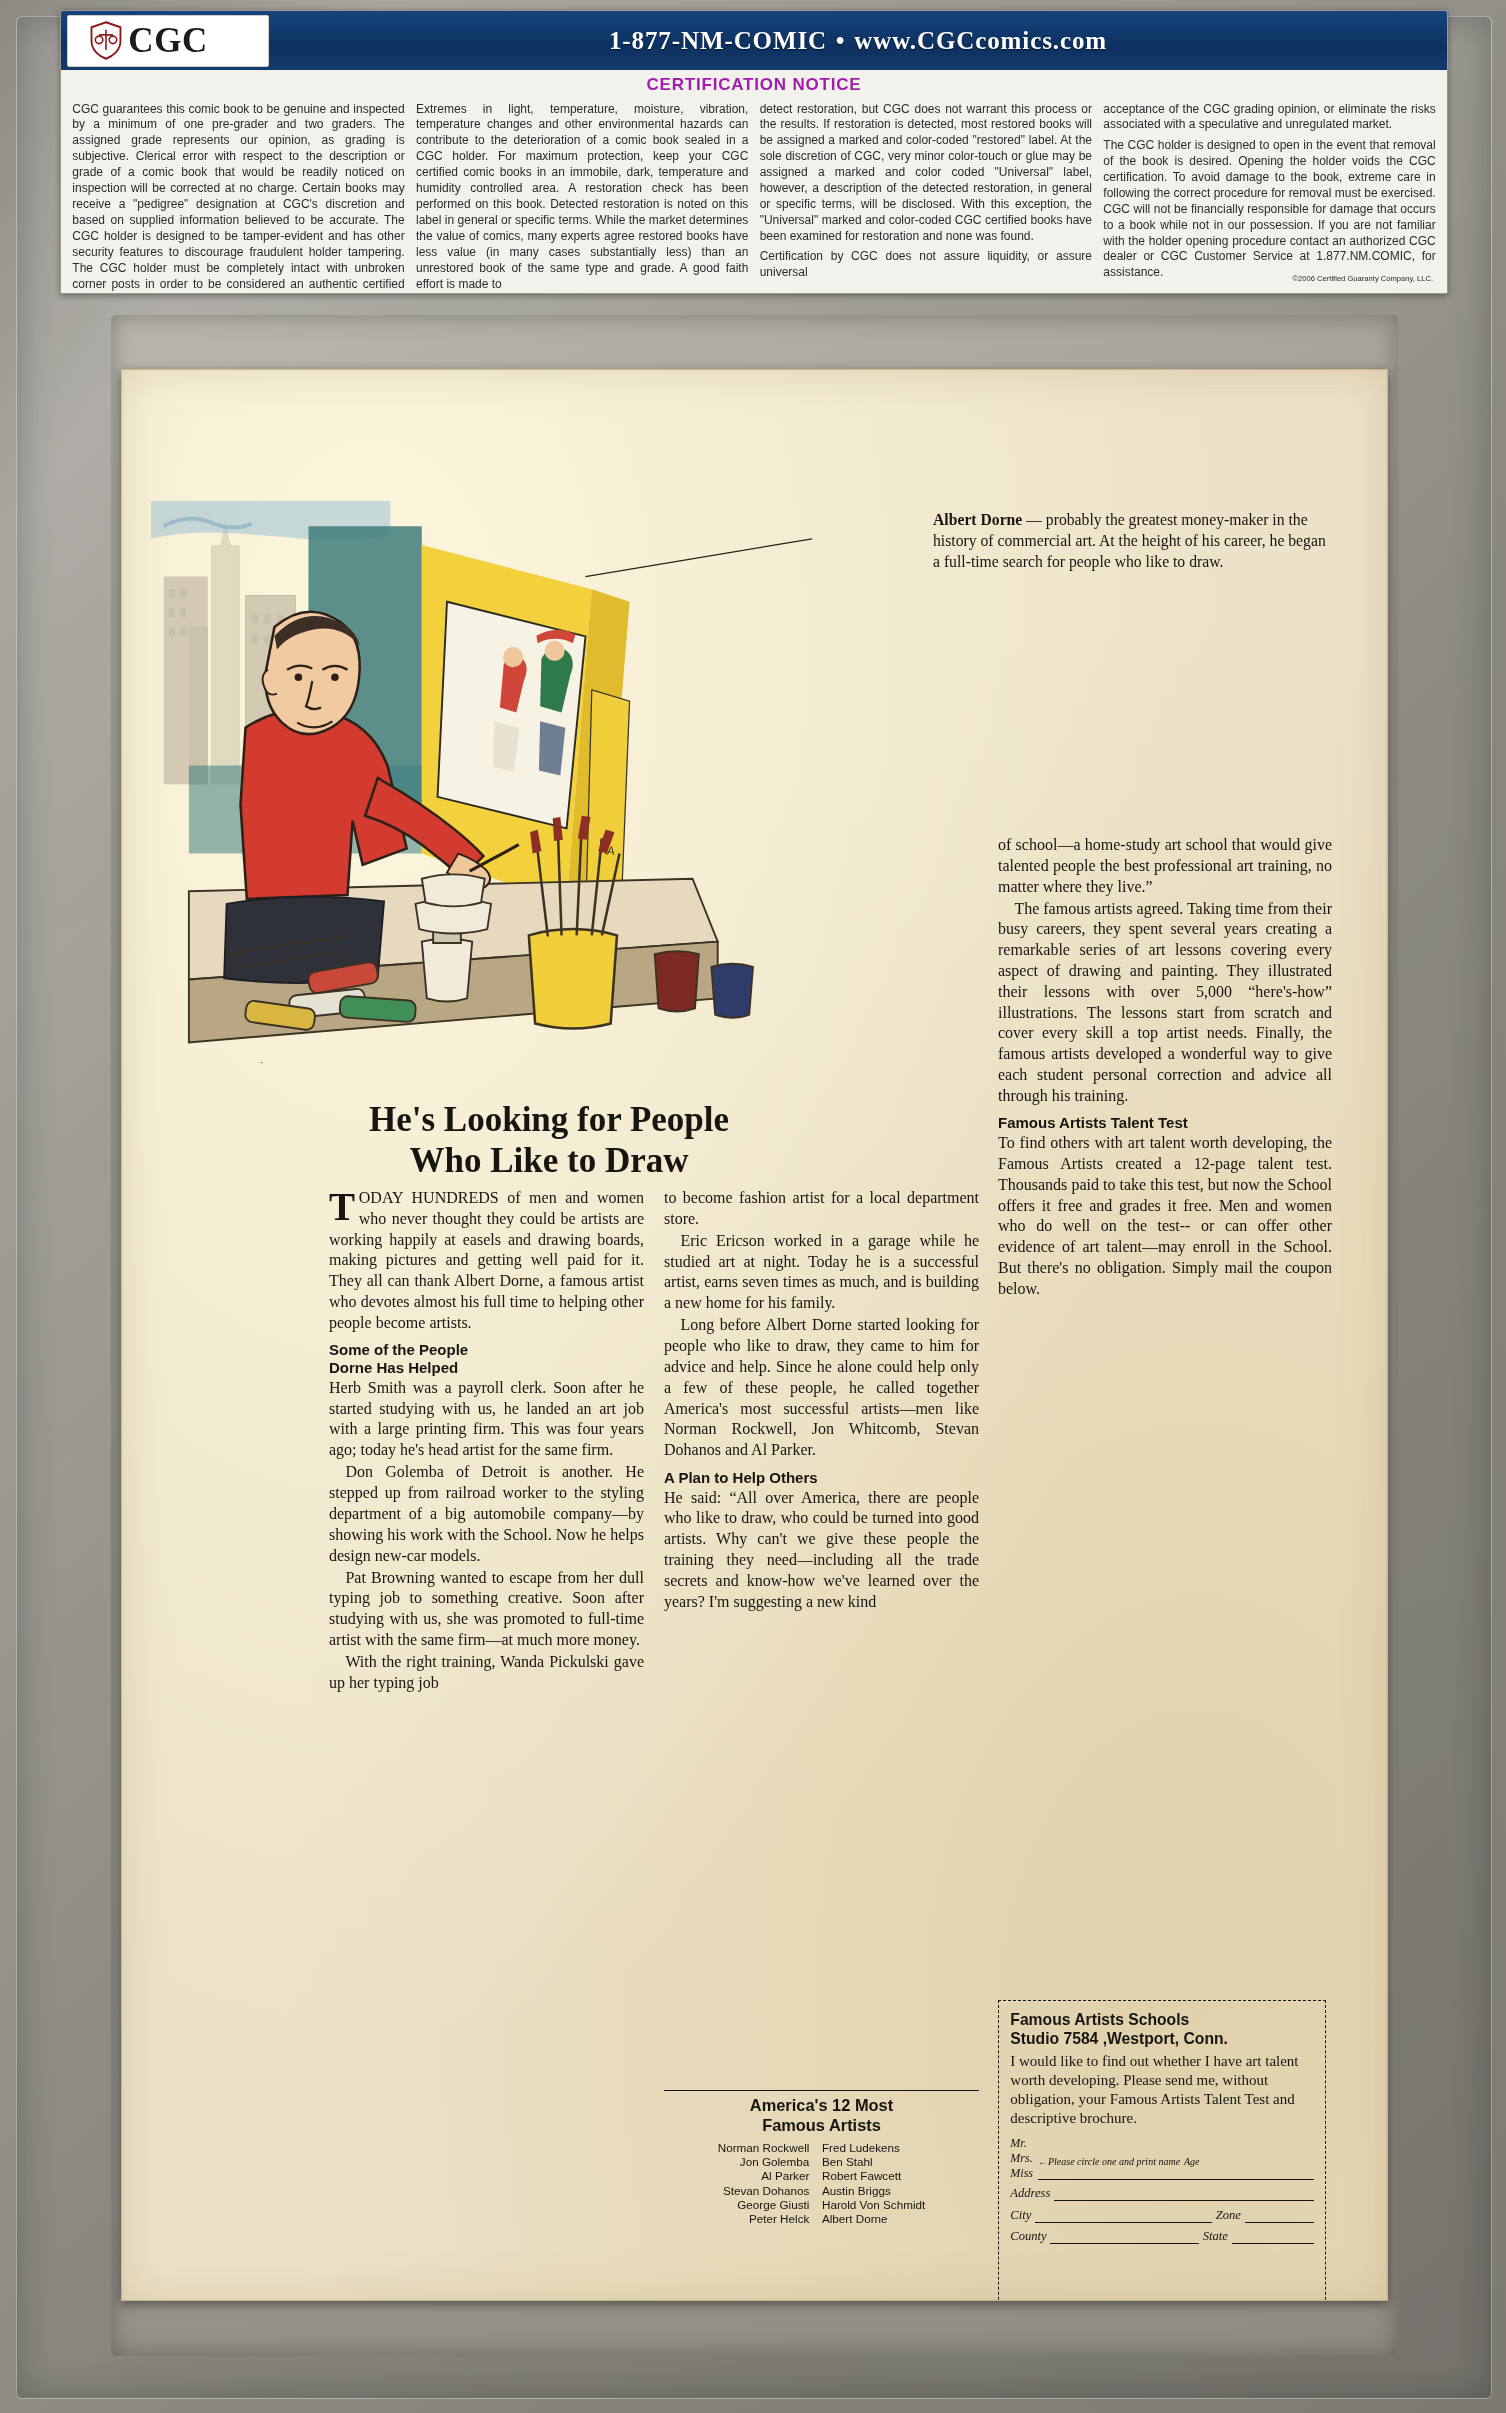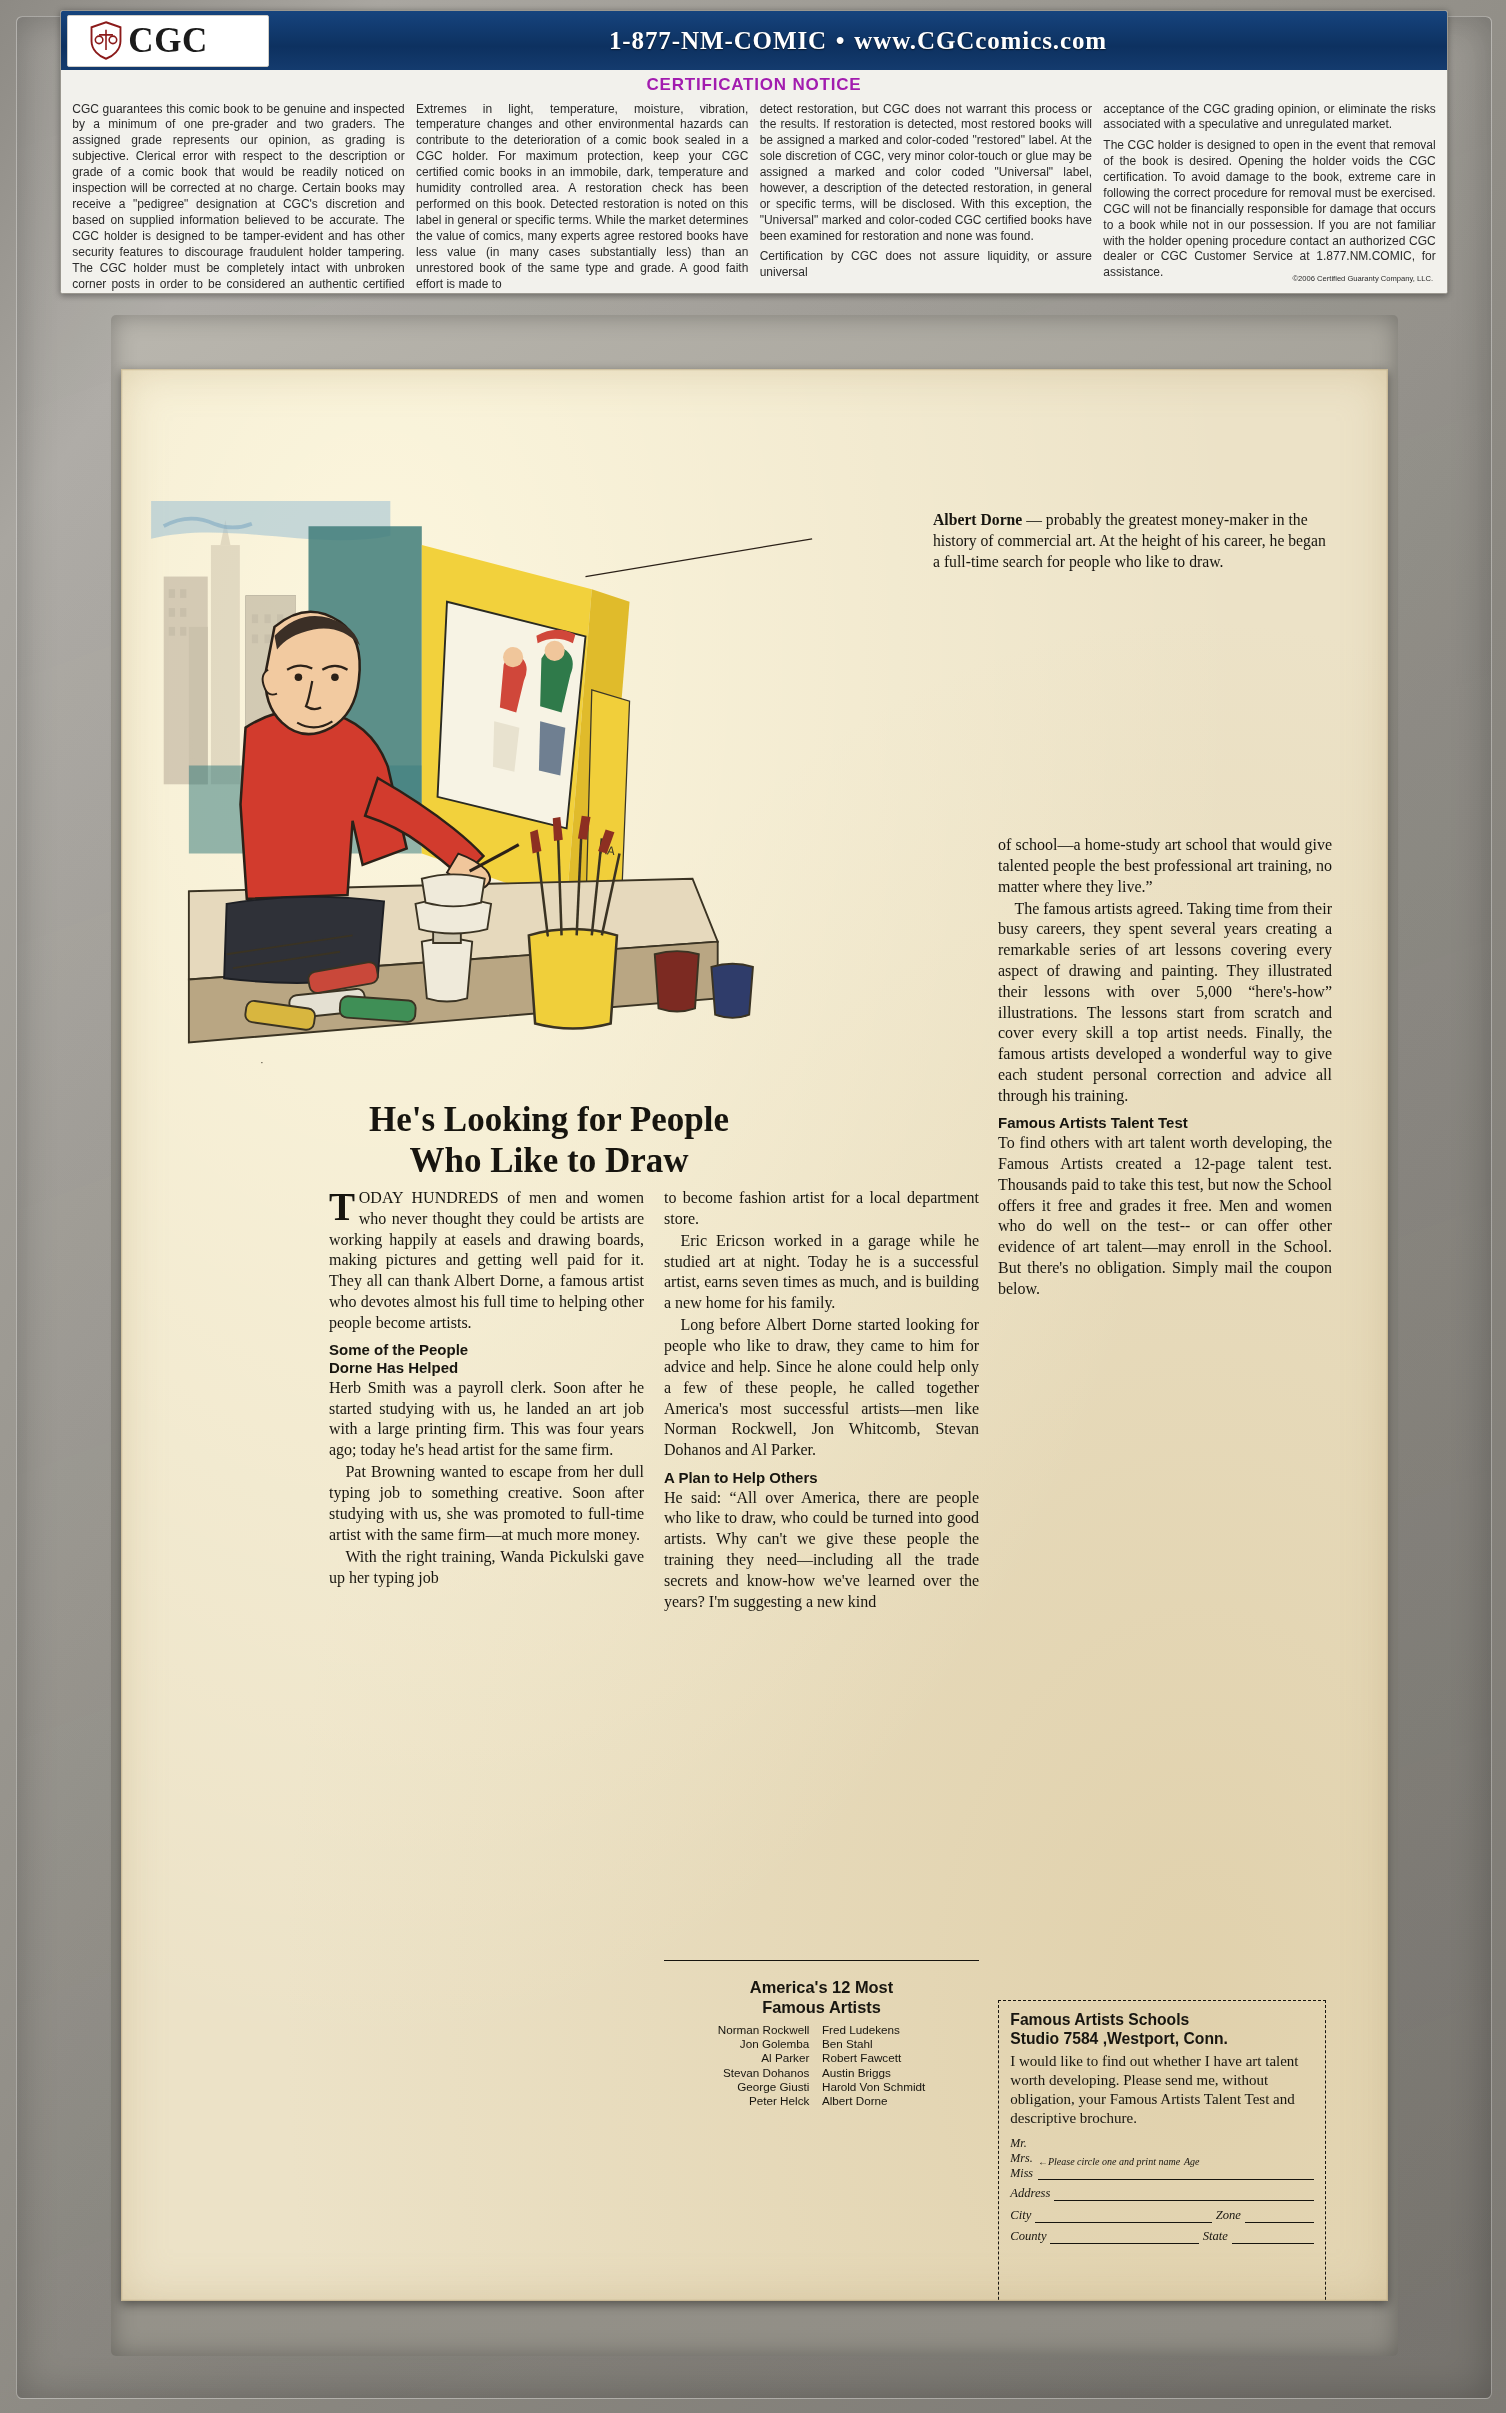--- a/index.html
+++ b/index.html
@@ -127,23 +127,23 @@
     font-size:39px;line-height:31.5px;padding:2.5px 3.8px 0 0;color:#17150f;
   }
   .sc{font-variant:small-caps;}
 
   #col1{left:208px;top:819px;width:315px;}
   #col2{left:543px;top:819px;width:315px;}
   #col3{left:877px;top:466px;width:334px;}
 
   
   .artists{
-    position:absolute;left:543px;top:1591px;width:315px;
+    position:absolute;left:543px;top:1721px;width:315px;
     text-align:center;color:#17150f;
-    border-top:1.9px solid #17150f;padding-top:17px;
+    border-top:1.9px solid #17150f;padding-top:5px;
   }
   .artists .ttl{
     font-family:"Liberation Sans",sans-serif;font-weight:bold;font-size:16.4px;line-height:1.2;
   }
   .artists table{
     margin:5px auto 16px auto;border-collapse:collapse;
     font-family:"Liberation Sans",sans-serif;font-weight:normal;font-size:11.7px;color:#17150f;
   }
   .artists td{padding:0.6px 6.3px;white-space:nowrap;}
   .artists td.r{text-align:right;}
@@ -352,20 +352,21 @@
 
       <div class="col" id="col1">
         <p class="noind">
           <span class="dropcap">T</span><span class="sc">ODAY HUNDREDS</span><span> of men and women who never thought they could be artists are working happily at easels and drawing boards, making pictures and getting well paid for it. They all can thank Albert Dorne, a famous artist who devotes almost his full time to helping other people become artists.</span>
         </p>
         <h4>
           <span>Some of the People</span><br>
           <span>Dorne Has Helped</span>
         </h4>
         <p class="noind">Herb Smith was a payroll clerk. Soon after he started studying with us, he landed an art job with a large printing firm. This was four years ago; today he's head artist for the same firm.</p>
+        <p>Don Golemba of Detroit is another. He stepped up from railroad worker to the styling department of a big automobile company—by showing his work with the School. Now he helps design new-car models.</p>
         <p>Pat Browning wanted to escape from her dull typing job to something creative. Soon after studying with us, she was promoted to full-time artist with the same firm—at much more money.</p>
         <p>With the right training, Wanda Pickulski gave up her typing job</p>
       </div>
 
       <div class="col" id="col2">
         <p class="noind">to become fashion artist for a local department store.</p>
         <p>Eric Ericson worked in a garage while he studied art at night. Today he is a successful artist, earns seven times as much, and is building a new home for his family.</p>
         <p>Long before Albert Dorne started looking for people who like to draw, they came to him for advice and help. Since he alone could help only a few of these people, he called together America's most successful artists—men like Norman Rockwell, Jon Whitcomb, Stevan Dohanos and Al Parker.</p>
         <h4>A Plan to Help Others</h4>
         <p class="noind">He said: “All over America, there are people who like to draw, who could be turned into good artists. Why can't we give these people the training they need—including all the trade secrets and know-how we've learned over the years? I'm suggesting a new kind</p>

